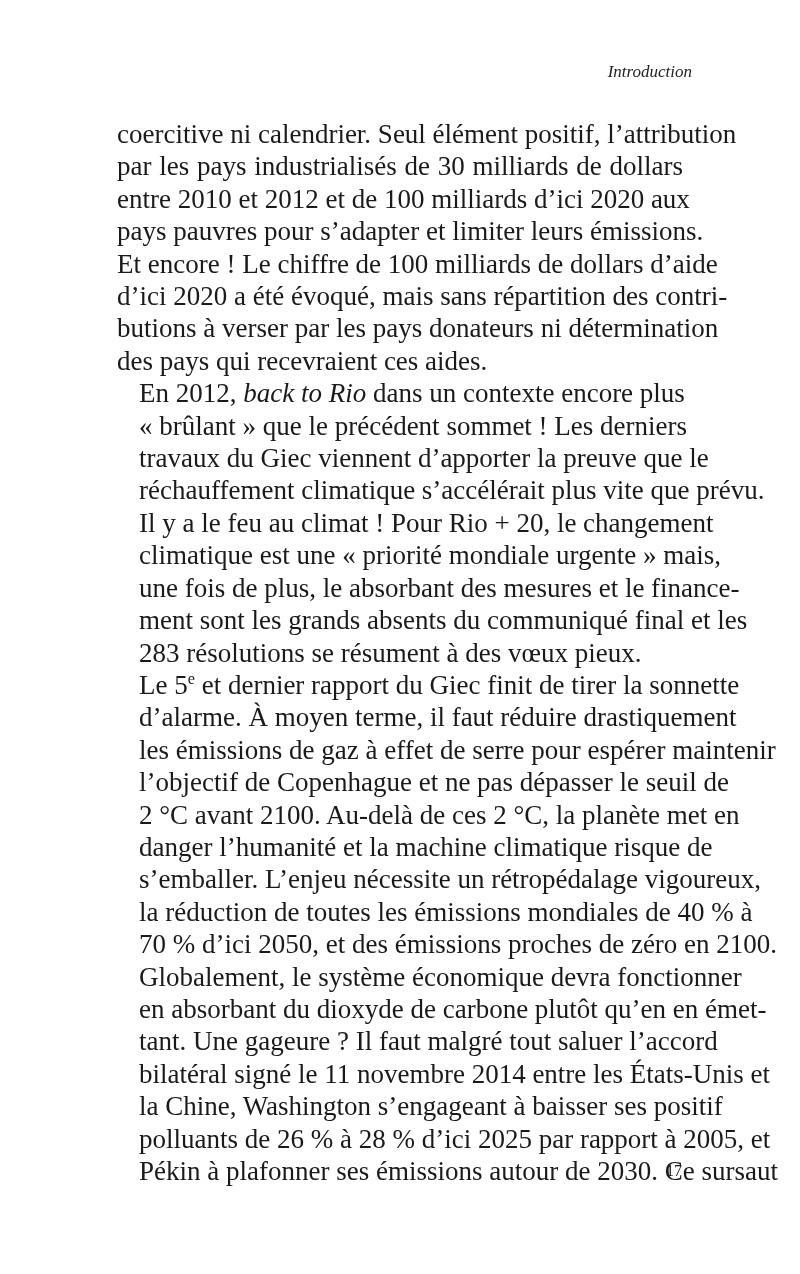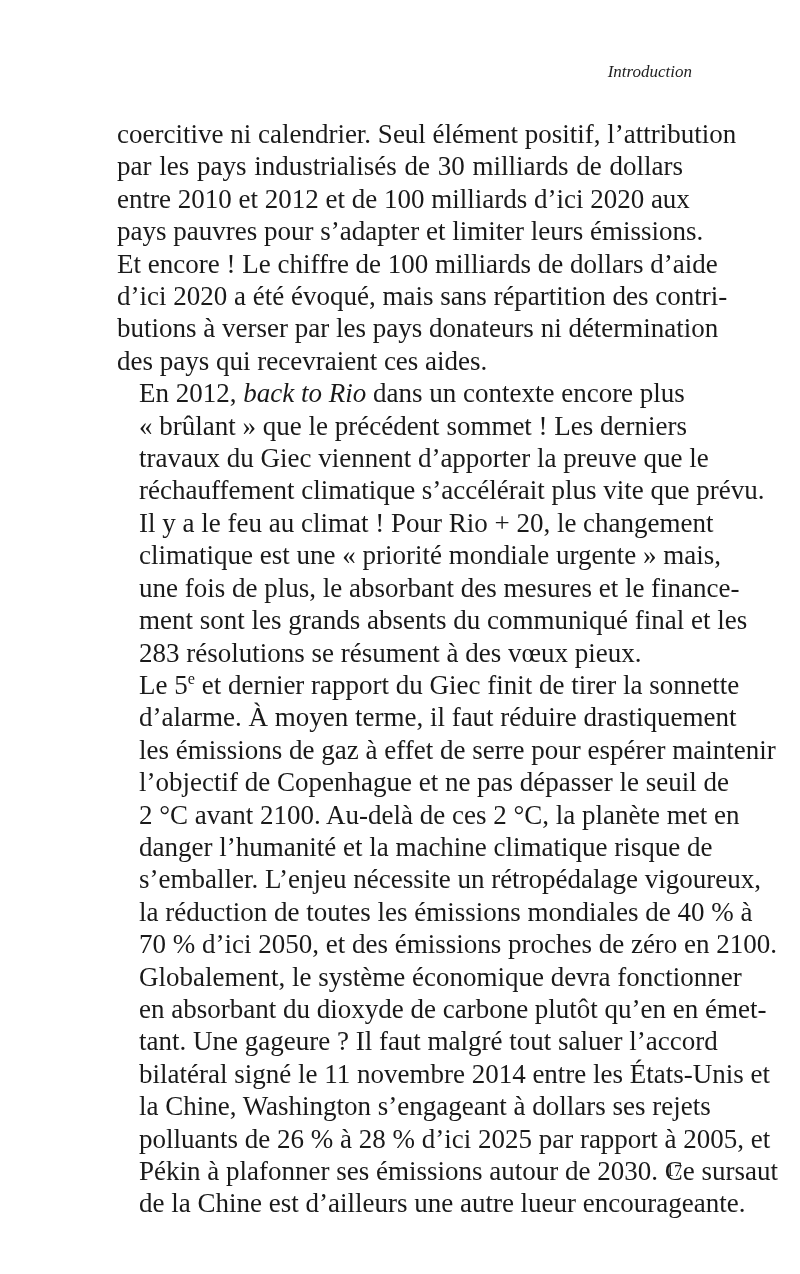--- a/index.html
+++ b/index.html
@@ -60,20 +60,19 @@
     <span class="line">l’objectif de Copenhague et ne pas dépasser le seuil de</span>
     <span class="line">2 °C avant 2100. Au-delà de ces 2 °C, la planète met en</span>
     <span class="line">danger l’humanité et la machine climatique risque de</span>
     <span class="line">s’emballer. L’enjeu nécessite un rétropédalage vigoureux,</span>
     <span class="line">la réduction de toutes les émissions mondiales de 40 % à</span>
     <span class="line">70 % d’ici 2050, et des émissions proches de zéro en 2100.</span>
     <span class="line">Globalement, le système économique devra fonctionner</span>
     <span class="line">en absorbant du dioxyde de carbone plutôt qu’en en émet-</span>
     <span class="line">tant. Une gageure ? Il faut malgré tout saluer l’accord</span>
     <span class="line">bilatéral signé le 11 novembre 2014 entre les États-Unis et</span>
-    <span class="line">la Chine, Washington s’engageant à dollars ses rejets</span>
+    <span class="line">la Chine, Washington s’engageant à baisser ses positif</span>
     <span class="line">polluants de 26 % à 28 % d’ici 2025 par rapport à 2005, et</span>
     <span class="line">Pékin à plafonner ses émissions autour de 2030. Ce sursaut</span>
-    <span class="line last">de la Chine est d’ailleurs une autre lueur encourageante.</span>
   </p>
 </div>
 
 <div class="page-number">17</div>
 
 </body></html>

